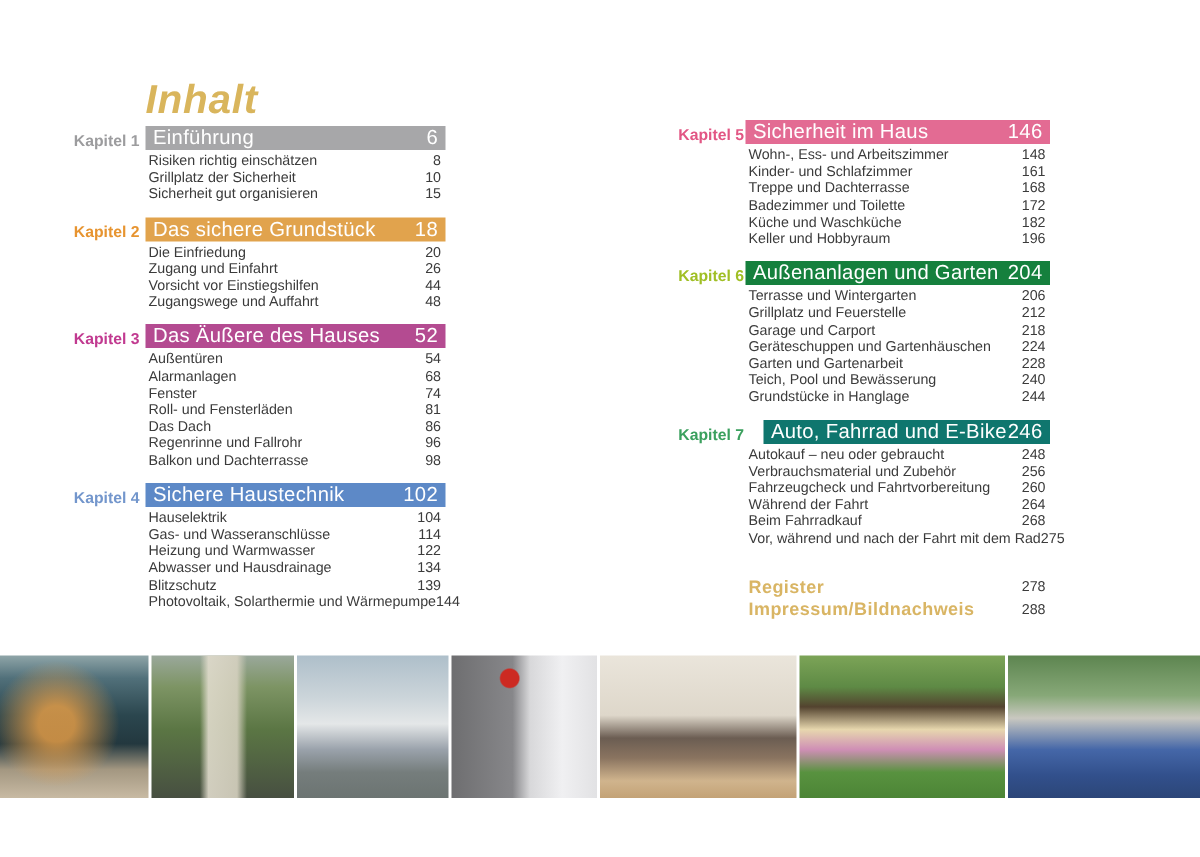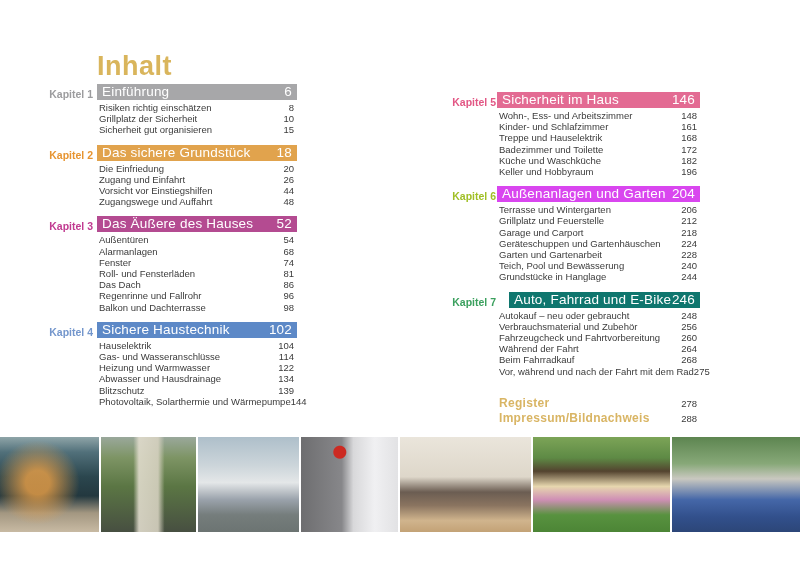--- a/index.html
+++ b/index.html
@@ -4,25 +4,25 @@
 <style>
   html,body{margin:0;padding:0;}
   body{
     width:800px;height:571px;position:relative;overflow:hidden;
     background:#ffffff;
     font-family:"Liberation Sans", sans-serif;
     -webkit-font-smoothing:antialiased;
   }
   .page-title{
     position:absolute;left:97px;top:33px;
-    font-size:27px;font-weight:bold;letter-spacing:.5px;
+    font-size:27px;font-weight:bold;letter-spacing:.5px;font-style:italic;
   }
   .toc-col{position:absolute;width:252px;}
   #col-left{left:45px;top:84px;}
-  #col-right{left:448px;top:92px;}
+  #col-right{left:448px;top:80px;}
   .chapter{position:relative;padding-left:52px;margin-bottom:9px;text-align:right;}
   #col-right .chapter{padding-left:49px;}
   .kapitel-label{
     position:absolute;left:0;top:4px;width:48px;
     font-size:10.5px;font-weight:bold;white-space:nowrap;
   }
   .chapter-header{
     height:16px;line-height:20px;padding:0 5px;
     display:flex;justify-content:space-between;align-items:center;
     color:#ffffff;font-weight:normal;font-size:13.5px;
@@ -207,40 +207,40 @@
     <div class="chapter-items">
         <div class="toc-row">
           <span class="toc-label">Wohn-, Ess- und Arbeitszimmer</span>
           <span class="toc-page">148</span>
         </div>
         <div class="toc-row">
           <span class="toc-label">Kinder- und Schlafzimmer</span>
           <span class="toc-page">161</span>
         </div>
         <div class="toc-row">
-          <span class="toc-label">Treppe und Hauselektrik</span>
+          <span class="toc-label">Treppe und Dachterrasse</span>
           <span class="toc-page">168</span>
         </div>
         <div class="toc-row">
           <span class="toc-label">Badezimmer und Toilette</span>
           <span class="toc-page">172</span>
         </div>
         <div class="toc-row">
           <span class="toc-label">Küche und Waschküche</span>
           <span class="toc-page">182</span>
         </div>
         <div class="toc-row">
           <span class="toc-label">Keller und Hobbyraum</span>
           <span class="toc-page">196</span>
         </div>
       </div>
   </section>
     <section class="chapter">
     <div class="kapitel-label" style="color: rgb(160, 191, 37);">Kapitel 6</div>
-    <div class="chapter-header" style="background: #d946ef;">
+    <div class="chapter-header" style="background: #15803d;">
       <span>Außenanlagen und Garten</span>
       <span>204</span>
     </div>
     <div class="chapter-items">
         <div class="toc-row">
           <span class="toc-label">Terrasse und Wintergarten</span>
           <span class="toc-page">206</span>
         </div>
         <div class="toc-row">
           <span class="toc-label">Grillplatz und Feuerstelle</span>

